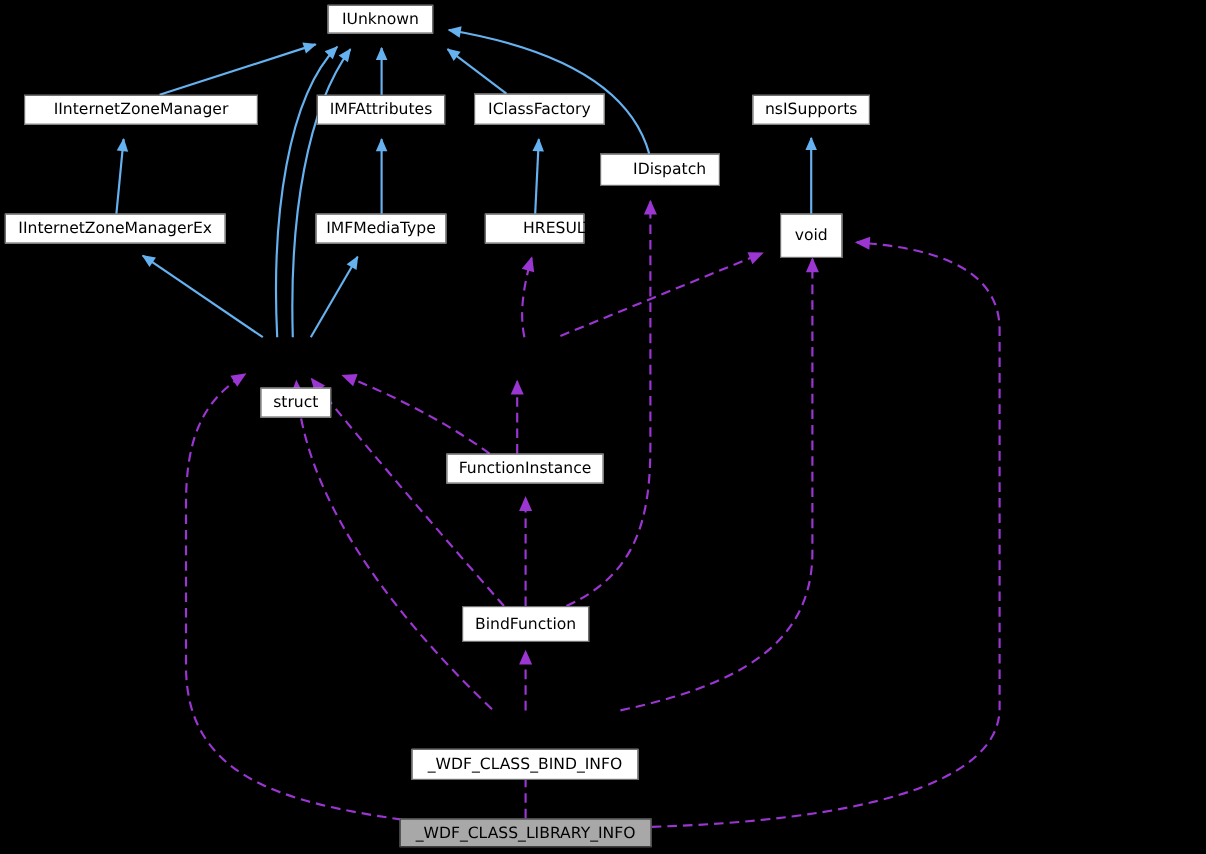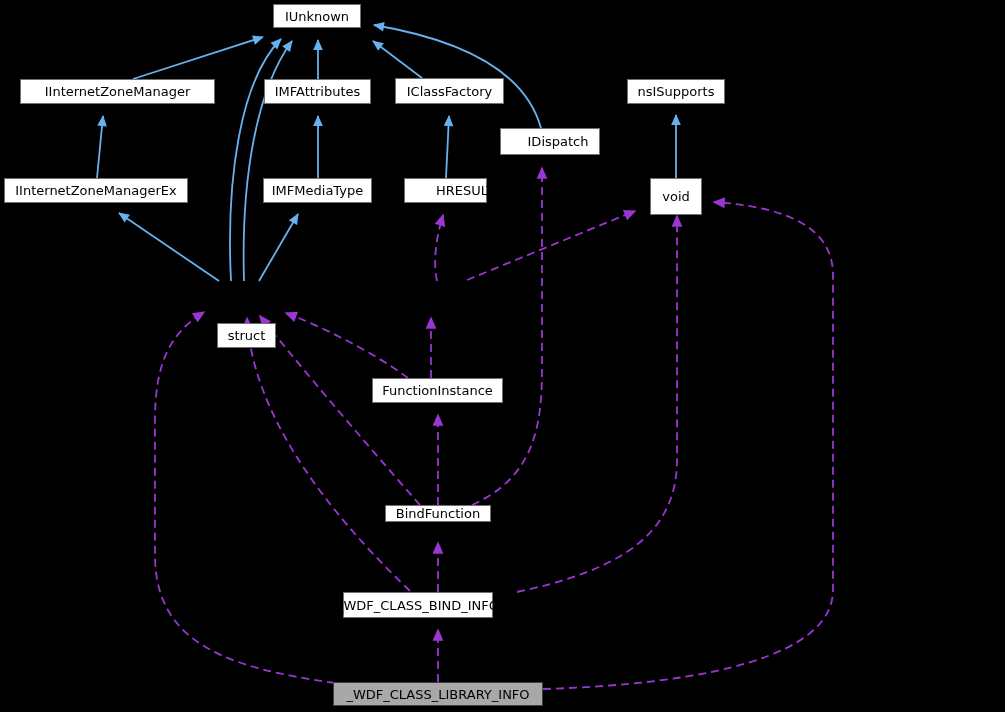--- a/index.html
+++ b/index.html
@@ -33,22 +33,22 @@
   .n3 {left:395px; top:78px;  width:109px; height:26px;}
   .n4 {left:500px; top:128px; width:100px;  height:27px;padding-left:16px;}
   .n5 {left:627px; top:79px;  width:98px;  height:25px;}
   .n6 {left:4px;   top:178px; width:184px; height:25px;}
   .n7 {left:263px; top:178px; width:109px; height:25px;}
   .n8 {left:404px; top:178px; width:83px;  height:25px;padding-left:39px;}
   .n9 {left:650px; top:178px; width:52px;  height:37px;}
   .n10{left:217px; top:281px; width:59px;  height:25px;margin-top:42px;}
   .n11{left:367px; top:281px; width:126px; height:25px;}
   .n12{left:372px; top:378px; width:131px; height:25px;}
-  .n13{left:385px; top:505px; width:106px; height:17px;}
-  .n14{left:343px; top:592px; width:150px; height:26px;}
+  .n13{left:385px; top:505px; width:106px; height:30px;}
+  .n14{left:343px; top:624px; width:189px; height:26px;}
   .n15{left:333px; top:682px; width:210px; height:24px;}
   .edge-solid{fill:none;stroke:#66b2f0;stroke-width:1.8px;}
   .edge-dashed{fill:none;stroke:#9b36d2;stroke-width:1.8px;stroke-dasharray:8 5;}
 </style>
 </head>
 <body>
 
 <div id="stage">
 
   <svg id="edges" width="1005" height="712" viewBox="0 0 1005 712">

